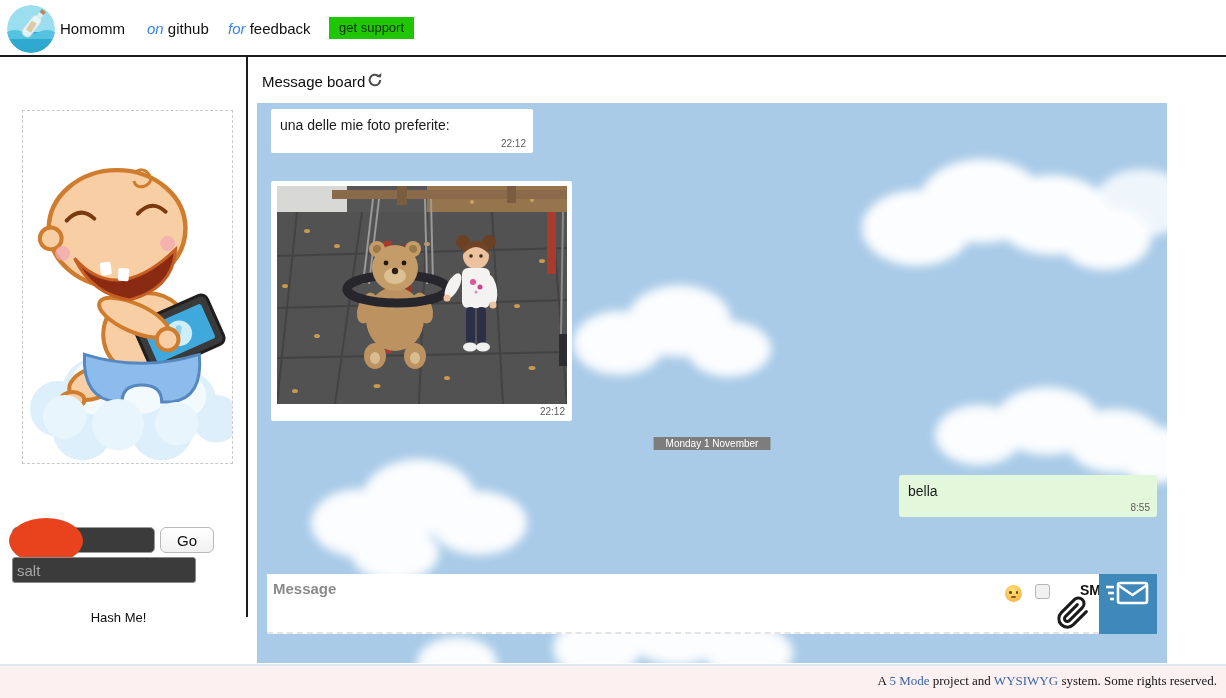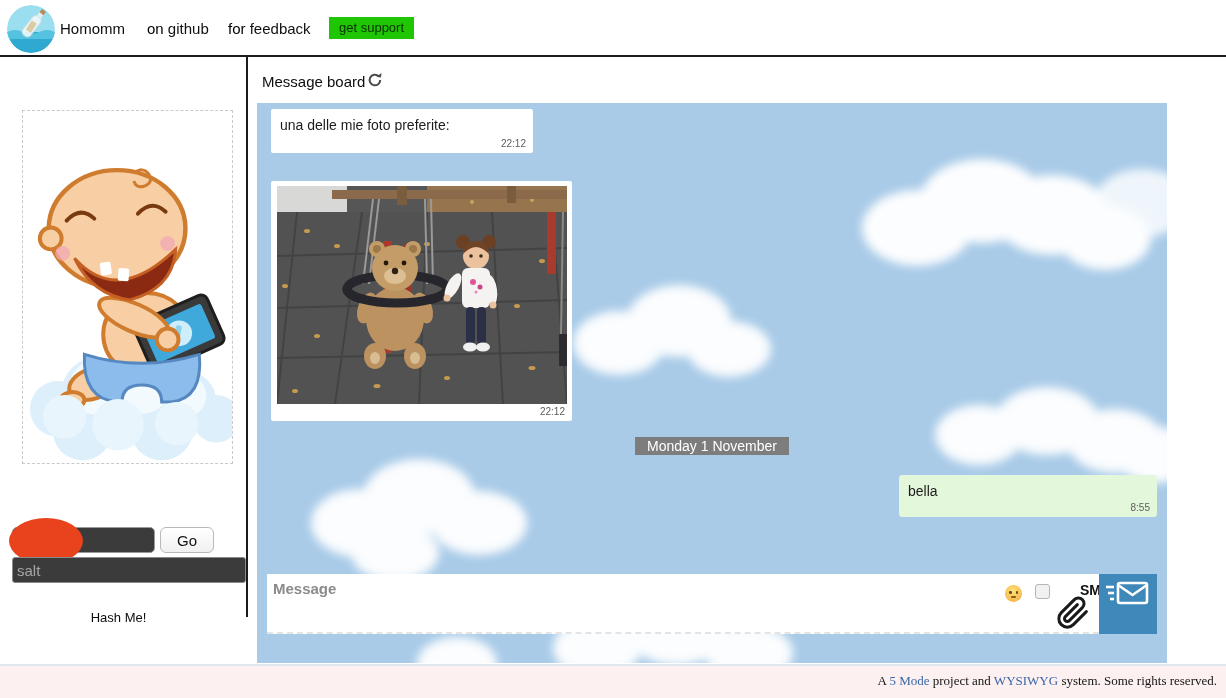--- a/index.html
+++ b/index.html
@@ -4,58 +4,58 @@
 <style>
   html,body{margin:0;padding:0;background:#fff;}
   #app{position:relative;width:1226px;height:698px;background:#fff;overflow:hidden;
        font-family:"Liberation Sans",sans-serif;color:#111;}
   
   .header{position:absolute;left:0;top:0;width:1226px;height:57px;background:#fff;
           border-bottom:2px solid #1c1c1c;box-sizing:border-box;}
   .logo{position:absolute;left:7px;top:5px;width:48px;height:48px;border-radius:50%;overflow:hidden;cursor:pointer;}
   .brand{position:absolute;left:60px;top:20px;font-size:15px;color:#0d0d0d;}
   .navlink{position:absolute;top:20px;font-size:15px;cursor:pointer;}
-  .navlink .pre{color:#000000;}
+  .navlink .pre{color:#3b82f6;font-style:italic;}
   .navlink .lbl{color:#111;}
   .nav-github{left:147px;}
   .nav-feedback{left:228px;}
   .support-btn{position:absolute;left:329px;top:17px;height:22px;padding:0 10px;background:#1ec702;
                border:none;font-size:13px;color:#063;color:#0b2d00;line-height:22px;cursor:pointer;
                font-family:"Liberation Sans",sans-serif;}
   
   .divider{position:absolute;left:246px;top:57px;width:2px;height:560px;background:#1c1c1c;}
   .mascot-box{position:absolute;left:22px;top:110px;width:211px;height:354px;border:1px dashed #c9c9c9;
               background:#fff;box-sizing:border-box;overflow:hidden;}
   .hash-input{position:absolute;left:12px;top:527px;width:143px;height:26px;background:#3b3b3b;
               border:1px solid #9a9a9a;border-radius:5px;box-sizing:border-box;color:#ddd;
               font-size:14px;padding:0 5px;font-family:"Liberation Sans",sans-serif;}
   .redaction{position:absolute;left:9px;top:518px;width:74px;height:46px;background:#e8431d;border-radius:50%;}
   .go-btn{position:absolute;left:160px;top:527px;width:54px;height:26px;background:linear-gradient(#fff,#f1f1f1);
           border:1px solid #b9b9b9;border-radius:6px;font-size:15px;color:#111;cursor:pointer;
           font-family:"Liberation Sans",sans-serif;}
-  .salt-input{position:absolute;left:12px;top:557px;width:234px;height:26px;background:#3b3b3b;
+  .salt-input{position:absolute;left:12px;top:557px;width:184px;height:26px;background:#3b3b3b;
               border:1px solid #8a8a8a;border-radius:3px;box-sizing:border-box;color:#ddd;
               font-size:15px;padding:0 4px;font-family:"Liberation Sans",sans-serif;}
   .salt-input::placeholder{color:#a5a5a5;}
   .hashme{position:absolute;left:12px;top:586px;width:213px;text-align:center;font-size:13px;color:#0d0d0d;margin-top:24px;}
   
   .board-title{position:absolute;left:262px;top:73px;font-size:15px;color:#0d0d0d;}
   .refresh{position:absolute;left:366px;top:71px;width:18px;height:18px;cursor:pointer;}
   .chat{position:absolute;left:257px;top:103px;width:910px;height:560px;background:#a9cbe8;overflow:hidden;}
   .clouds{position:absolute;left:0;top:0;z-index:1;}
   .msg{position:absolute;z-index:2;border-radius:2px;box-sizing:border-box;}
   .msg-in{background:#fff;}
   .msg-out{background:#e3f7da;border-radius:3px;}
   .msg .txt{position:absolute;left:9px;top:8px;font-size:14px;color:#1c1c1c;}
   .msg .time{position:absolute;right:7px;bottom:4px;font-size:10px;color:#5d5d5d;}
   .m1{left:14px;top:6px;width:262px;height:44px;}
   .m2{left:14px;top:78px;width:301px;height:240px;}
   .m2 svg{position:absolute;left:6px;top:5px;}
   .date-sep{position:absolute;left:50%;transform:translateX(-50%);top:334px;z-index:2;
-            background:#7d7d7d;color:#fff;font-size:14px;padding:1px 12px;white-space:nowrap;}
+            background:#7d7d7d;color:#fff;font-size:10px;padding:1px 12px;white-space:nowrap;}
   .m4{left:642px;top:372px;width:258px;height:42px;}
   
   .compose{position:absolute;left:10px;top:471px;width:890px;height:60px;z-index:3;}
   .compose-field{position:absolute;left:0;top:0;width:832px;height:60px;background:#fff;
                  border-bottom:2px dashed #e4e4e4;box-sizing:border-box;}
   .compose-field textarea{position:absolute;left:4px;top:4px;width:700px;height:48px;border:none;outline:none;
                  resize:none;font-family:"Liberation Sans",sans-serif;font-size:15px;color:#333;background:transparent;}
   .compose-field textarea::placeholder{color:#8a8a8a;font-weight:700;}
   .emoji{position:absolute;left:738px;top:11px;width:17px;height:17px;border-radius:50%;cursor:pointer;
          background:radial-gradient(circle at 45% 35%,#ffe27a,#f2a93c);}

